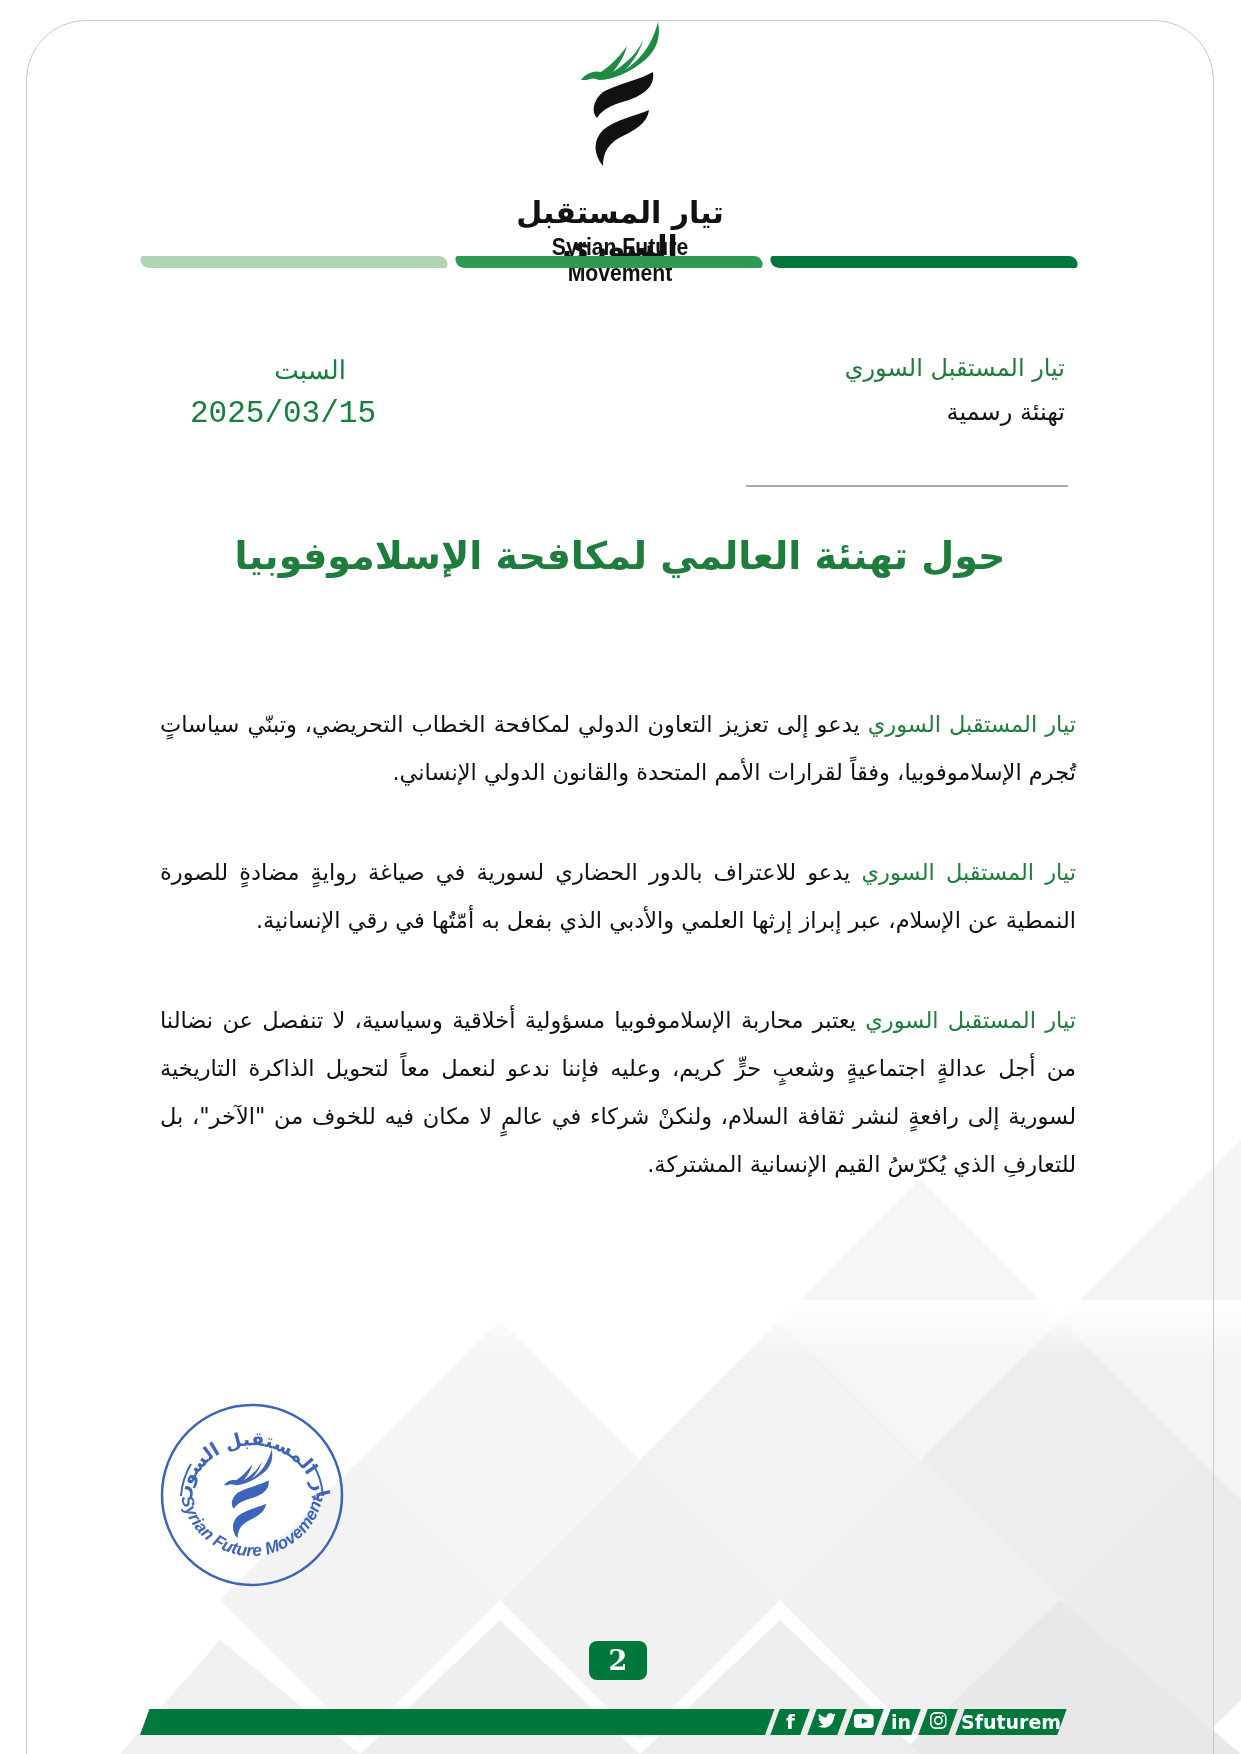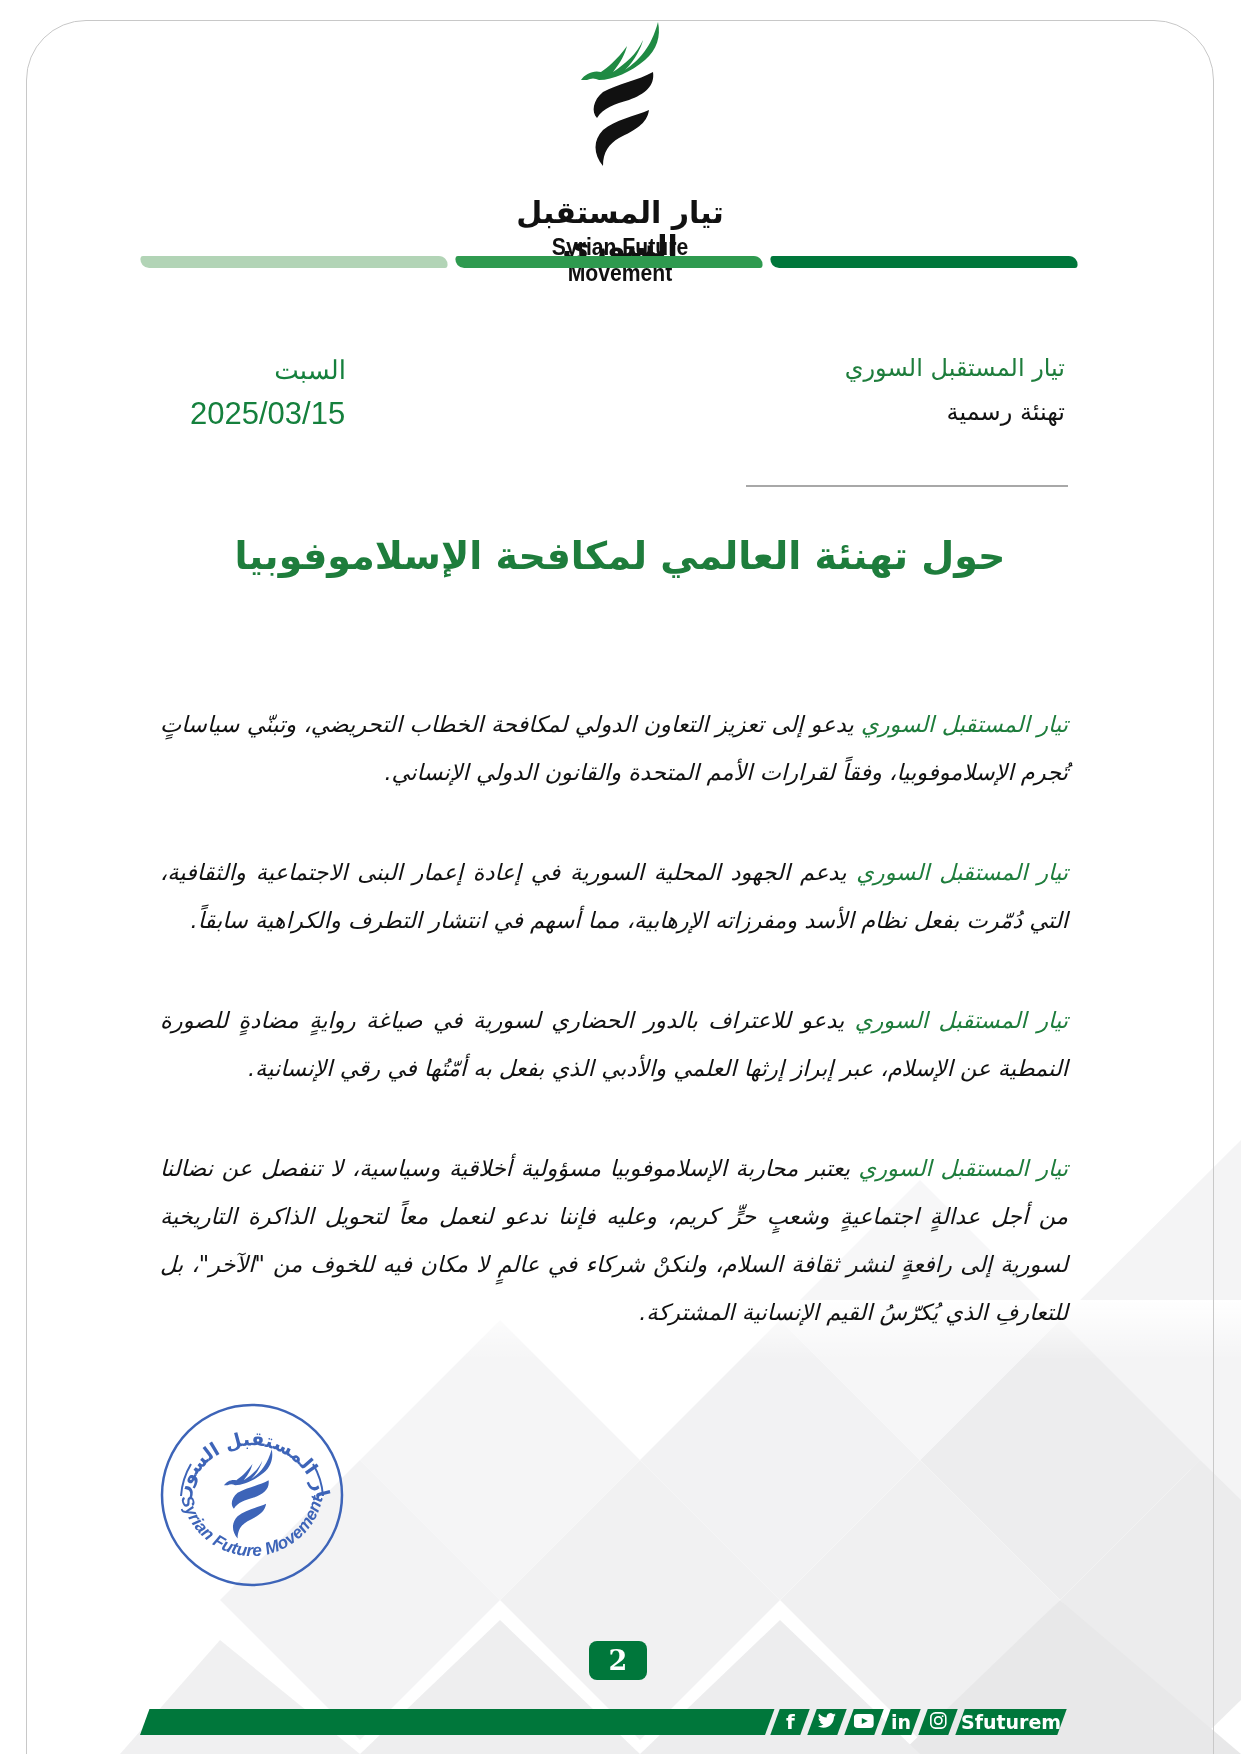--- a/index.html
+++ b/index.html
@@ -41,32 +41,32 @@
   .meta-right {
     position: absolute; right: 176px; top: 346px; width: 320px; direction: rtl; text-align: right;
     font-size: 24px; line-height: 44px; color: #111;
   }
   .meta-right .org { color: #1e7d3c; }
   .meta-divider { position: absolute; left: 746px; top: 485px; width: 322px; height: 2px; background: #a8a8a8; }
   .meta-left {
     position: absolute; left: 190px; top: 348px; width: 156px; direction: rtl; text-align: right;
     font-family: "DejaVu Serif", serif; font-size: 26px; line-height: 44px; color: #15803d;
   }
-  .meta-left .date { font-family: Liberation Sans, sans-serif; font-size: 31px; direction: ltr; text-align: left; }
+  .meta-left .date { font-family: Liberation Mono, monospace; font-size: 31px; direction: ltr; text-align: left; }
 
   .title {
     position: absolute; left: 140px; width: 960px; top: 528px; text-align: center; direction: rtl;
     font-weight: bold; font-size: 38px; color: #1e7d3c; line-height: 56px;
   }
 
   .body {
     position: absolute; left: 160px; width: 920px; top: 700px; direction: rtl; text-align: justify;
     font-size: 22.5px; line-height: 48px; color: #111;
   }
-  .para { margin: 0 12px 52px 0; font-style: italic; }
+  .para { margin: 0 4px 52px 0; }
   .para .org { color: #1e7d3c; }
 
   
   .stamp { position: absolute; left: 157px; top: 1400px; width: 190px; height: 190px; }
 
   
   .page-num {
     position: absolute; left: 589px; top: 1641px; width: 58px; height: 39px; background: #00773b; border-radius: 8px;
     color: #fff; font-family: "DejaVu Serif", serif; font-weight: bold; font-size: 27px; text-align: center; line-height: 39px;
   }
@@ -141,21 +141,20 @@
 
   <div class="meta-left">
     <div>السبت</div>
     <div class="date">2025/03/15</div>
   </div>
 
   <div class="title">حول تهنئة العالمي لمكافحة الإسلاموفوبيا</div>
 
   <div class="body">
     <p class="para"><span class="org">تيار المستقبل السوري</span><span> يدعو إلى تعزيز التعاون الدولي لمكافحة الخطاب التحريضي، وتبنّي سياساتٍ تُجرم الإسلاموفوبيا، وفقاً لقرارات الأمم المتحدة والقانون الدولي الإنساني.</span></p>
-    <p class="para"><span class="org">تيار المستقبل السوري</span><span> يدعم الجهود المحلية السورية في إعادة إعمار البنى الاجتماعية والثقافية، التي دُمّرت بفعل نظام الأسد ومفرزاته الإرهابية، مما أسهم في انتشار التطرف والكراهية سابقاً.</span></p>
     <p class="para"><span class="org">تيار المستقبل السوري</span><span> يدعو للاعتراف بالدور الحضاري لسورية في صياغة روايةٍ مضادةٍ للصورة النمطية عن الإسلام، عبر إبراز إرثها العلمي والأدبي الذي بفعل به أمّتُها في رقي الإنسانية.</span></p>
     <p class="para"><span class="org">تيار المستقبل السوري</span><span> يعتبر محاربة الإسلاموفوبيا مسؤولية أخلاقية وسياسية، لا تنفصل عن نضالنا من أجل عدالةٍ اجتماعيةٍ وشعبٍ حرٍّ كريم، وعليه فإننا ندعو لنعمل معاً لتحويل الذاكرة التاريخية لسورية إلى رافعةٍ لنشر ثقافة السلام، ولنكنْ شركاء في عالمٍ لا مكان فيه للخوف من "الآخر"، بل للتعارفِ الذي يُكرّسُ القيم الإنسانية المشتركة.</span></p>
   </div>
 
   <svg class="stamp" viewBox="0 0 190 190" width="190" height="190">
     <defs>
       <path id="arcTop" d="M 30 100 A 66 66 0 0 1 160 100"></path>
       <path id="arcBot" d="M 24 96 A 72 72 0 0 0 166 96"></path>
     </defs>
     <circle cx="95" cy="95" r="90" fill="none" stroke="#3d64b8" stroke-width="2.5"></circle>

